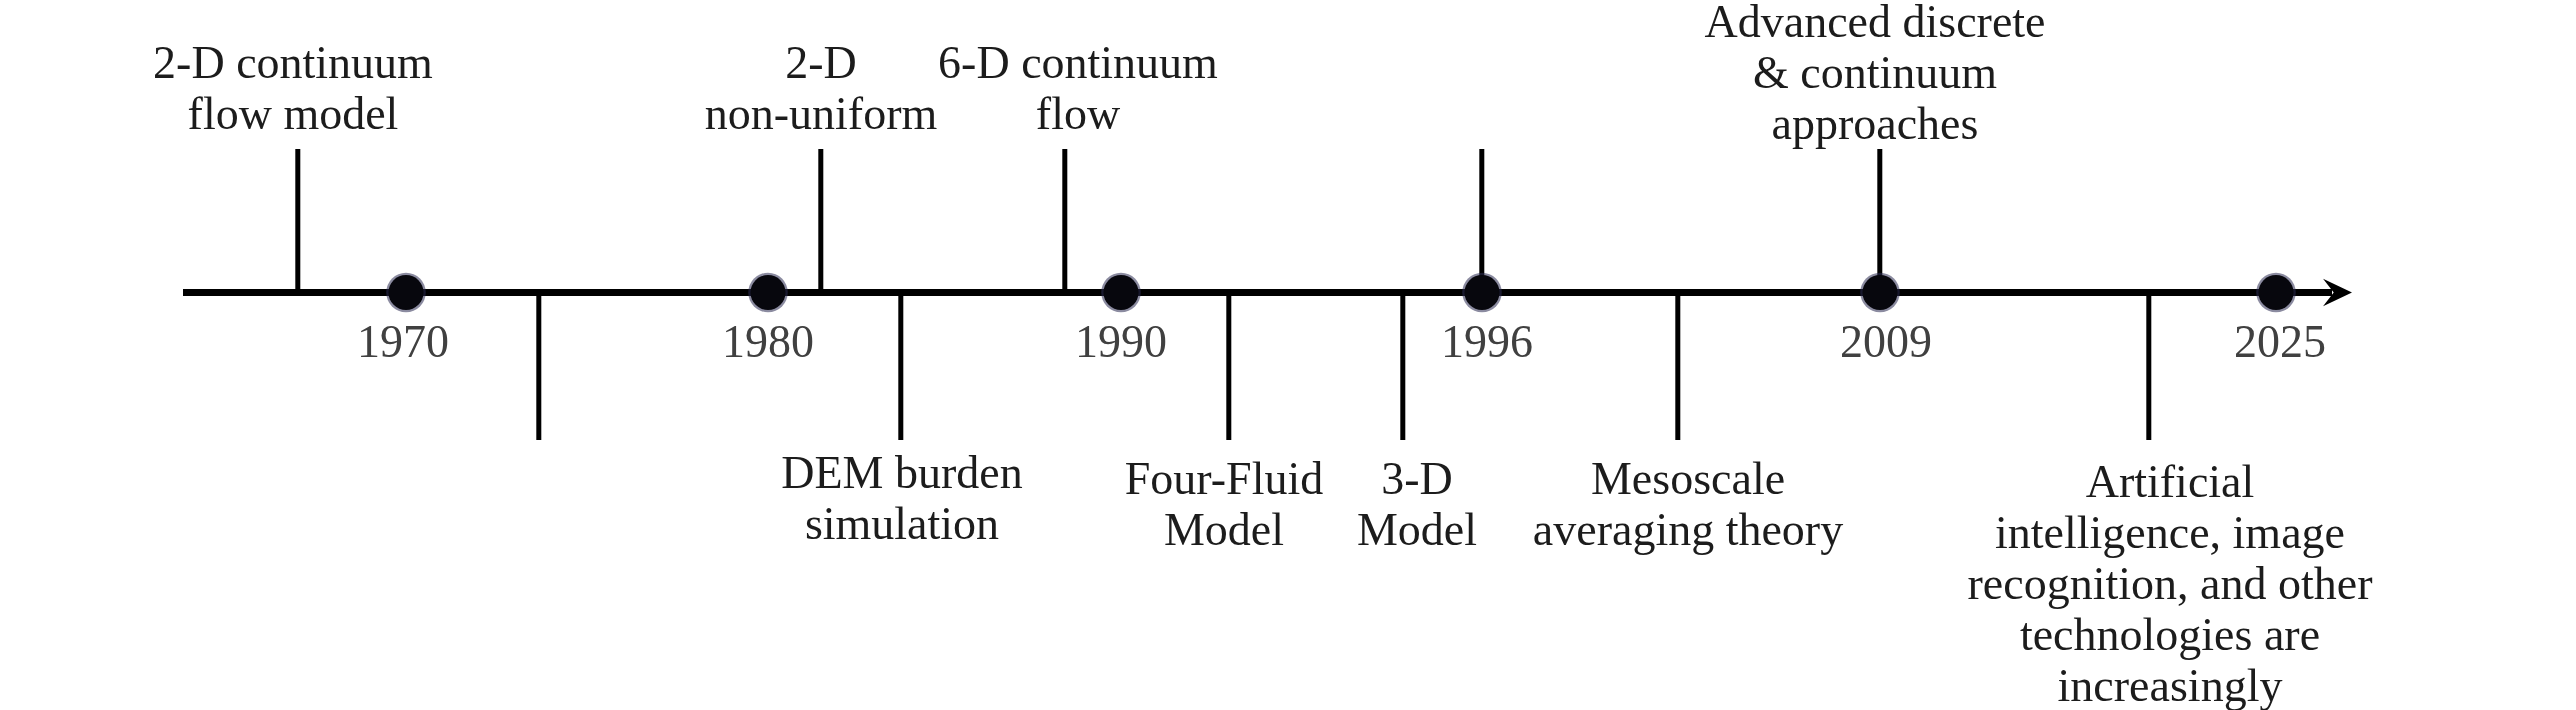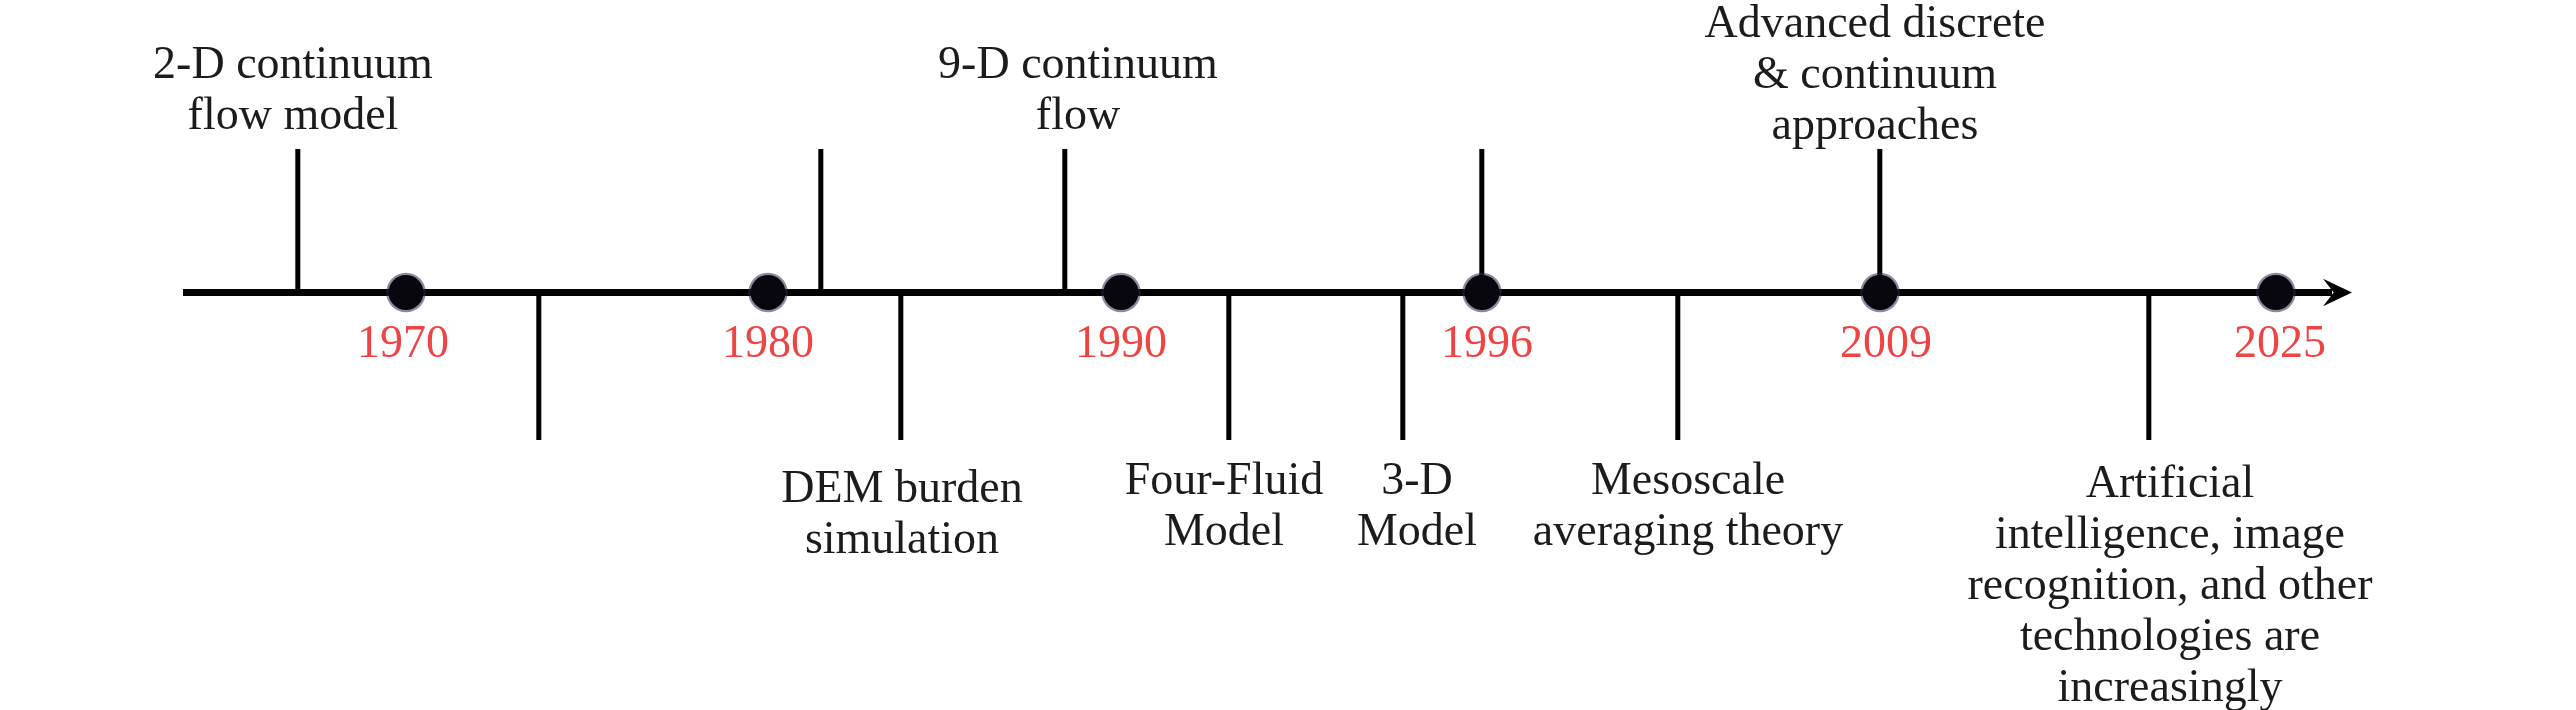--- a/index.html
+++ b/index.html
@@ -58,21 +58,21 @@
     white-space: pre-line;
     color: #1c1c1c;
   }
   .year {
     position: absolute;
     transform: translateX(-50%);
     top: 316px;
     font-size: 46px;
     line-height: 51px;
     text-align: center;
-    color: #ef4444;
+    color: #404040;
   }
 </style>
 </head>
 <body>
 
 <div class="canvas">
 
   <div class="axis-line"></div>
   <svg class="arrowhead" viewBox="0 0 42 40" xmlns="http://www.w3.org/2000/svg">
     <path d="M42 20 L4 2 L18 20 L4 38 Z" fill="#000000"></path>
@@ -100,27 +100,29 @@
 
   <div class="year" style="left:403px">1970</div>
   <div class="year" style="left:768px">1980</div>
   <div class="year" style="left:1121px">1990</div>
   <div class="year" style="left:1487px">1996</div>
   <div class="year" style="left:1886px">2009</div>
   <div class="year" style="left:2280px">2025</div>
 
   <div class="lbl" style="left:293px;  top:37px">2-D continuum
 flow model</div>
-  <div class="lbl" style="left:1078px; top:37px">9-D continuum
+  <div class="lbl" style="left:821px; top:37px">2-D
+non-uniform</div>
+  <div class="lbl" style="left:1078px; top:37px">6-D continuum
 flow</div>
   <div class="lbl" style="left:1875px; top:-3.8px">Advanced discrete
 &amp; continuum
 approaches</div>
 
-  <div class="lbl" style="left:902px; top:461px">DEM burden
+  <div class="lbl" style="left:902px; top:447px">DEM burden
 simulation</div>
   <div class="lbl" style="left:1224px; top:453px">Four-Fluid
 Model</div>
   <div class="lbl" style="left:1417px; top:453px">3-D
 Model</div>
   <div class="lbl" style="left:1688px; top:453px">Mesoscale
 averaging theory</div>
   <div class="lbl" style="left:2170px; top:456px">Artificial intelligence, image
 recognition, and other
 technologies are increasingly

